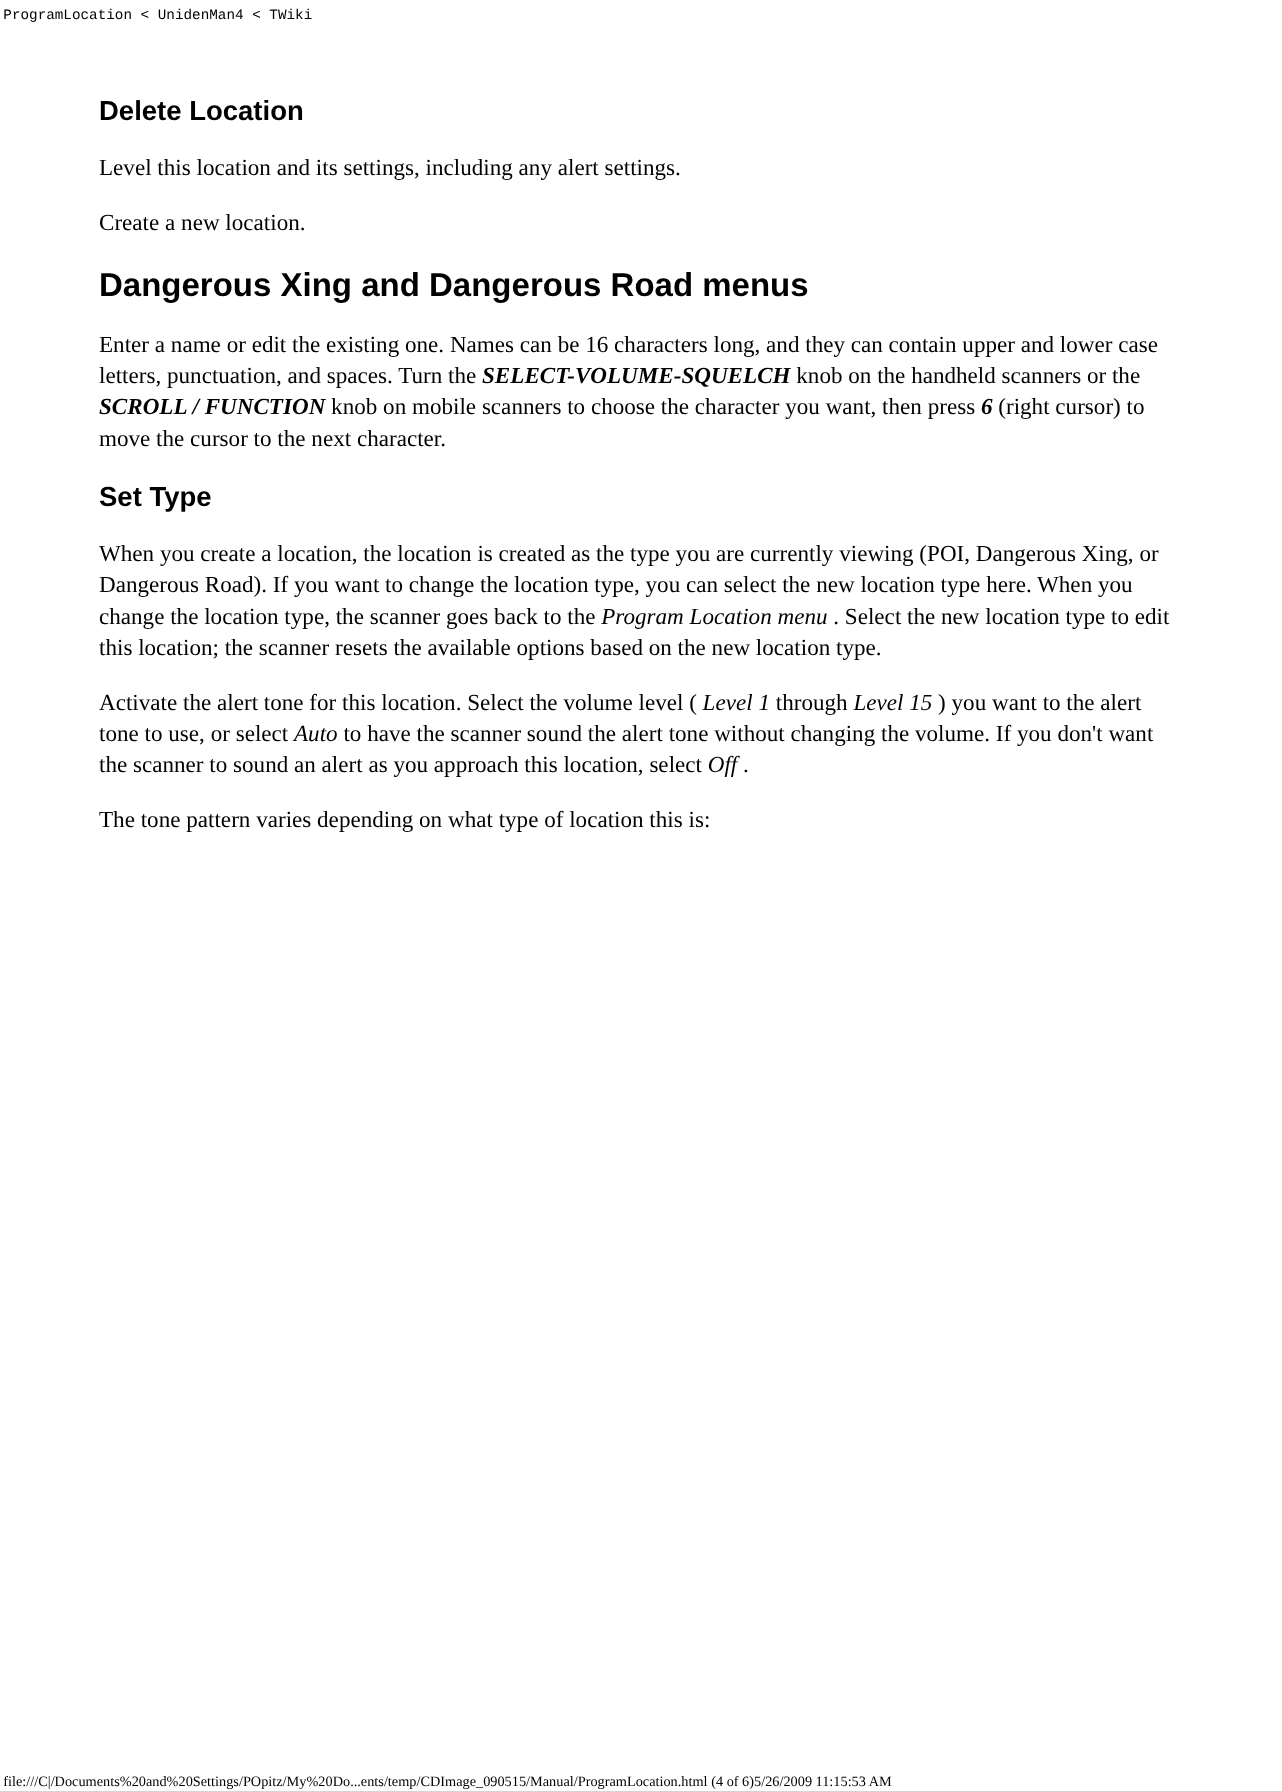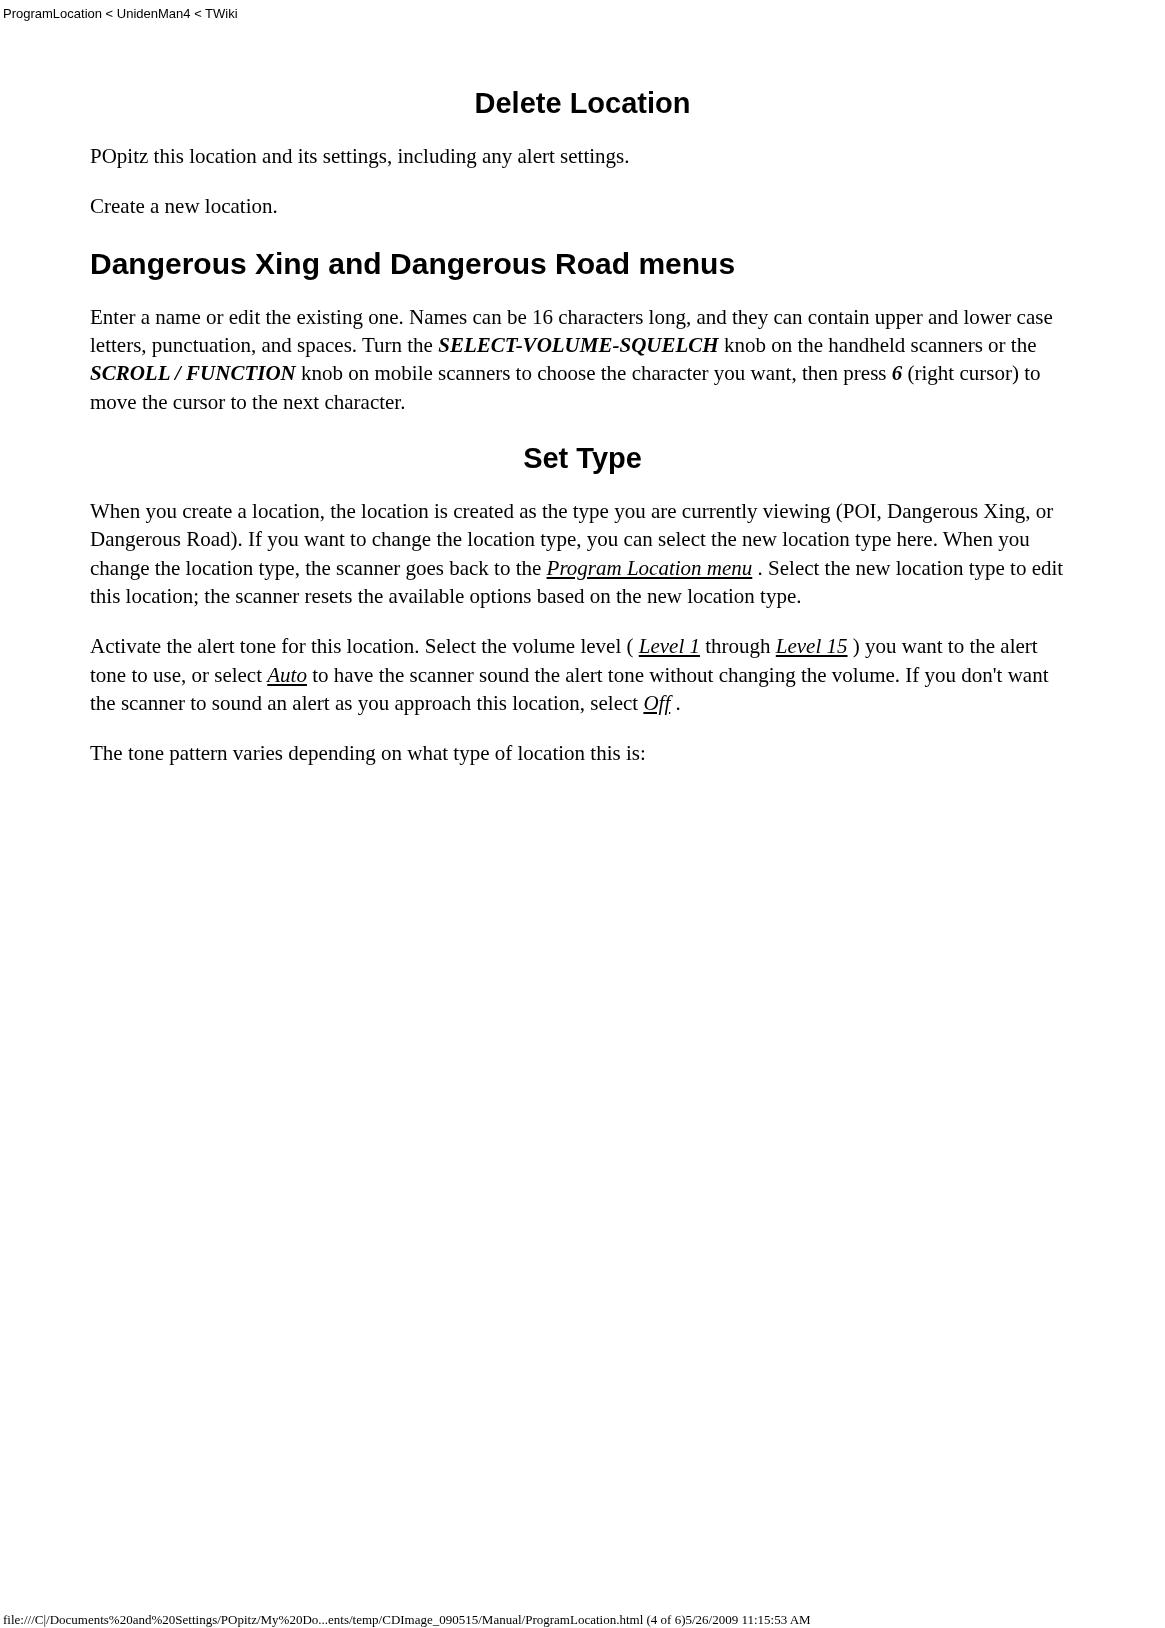--- a/index.html
+++ b/index.html
@@ -5,69 +5,68 @@
   body {
     margin: 0;
     padding: 0;
     font-family: "Times New Roman", Times, serif;
     font-size: 21px;
     color: #000;
     background: #fff;
     width: 1165px;
   }
   .page-header {
-    font-family: Liberation Sans, sans-serif;
+    font-family: Liberation Mono, monospace;
     font-size: 13px;
     padding: 6px 0 0 3px;
   }
   .content {
     padding: 40px 90px 20px 90px;
   }
   h2 {
     font-family: Arial, Helvetica, sans-serif;
     font-weight: bold;
     font-size: 30px;
     margin: 26px 0 14px 0;
   }
   h3 {
     font-family: Arial, Helvetica, sans-serif;
     font-weight: bold;
-    font-size: 29px;
+    font-size: 25px;
     margin: 26px 0 14px 0;
-    text-align: center;
   }
   p {
     font-family: "Times New Roman", Times, serif;
     font-size: 21px;
     line-height: 1.35;
     margin: 22px 0;
   }
   .bold { font-weight: bold; font-style: italic; }
-  .italic { font-style: italic; text-decoration: underline; }
+  .italic { font-style: italic; }
   .page-footer {
     font-family: "Times New Roman", Times, serif;
     font-size: 13px;
     padding: 4px 0 6px 3px;
     position: absolute;
     top: 1608px;
     left: 0;
     white-space: nowrap;
   }
 </style>
 </head>
 <body>
 
 <div class="page-header">
   <span>ProgramLocation &lt; UnidenMan4 &lt; TWiki</span>
 </div>
 
 <div class="content">
 
   <h3>Delete Location</h3>
-  <p>POpitz this location and its settings, including any alert settings.</p>
+  <p>Level this location and its settings, including any alert settings.</p>
 
   <p>Create a new location.</p>
 
   <h2>Dangerous Xing and Dangerous Road menus</h2>
 
   <p>
     <span>Enter a name or edit the existing one. Names can be 16 characters long, and they can contain upper and lower case letters, punctuation, and spaces. Turn the </span><span class="bold">SELECT-VOLUME-SQUELCH</span><span> knob on the handheld scanners or the </span><span class="bold">SCROLL / FUNCTION</span><span> knob on mobile scanners to choose the character you want, then press </span><span class="bold">6</span><span> (right cursor) to move the cursor to the next character.</span>
   </p>
 
   <h3>Set Type</h3>

